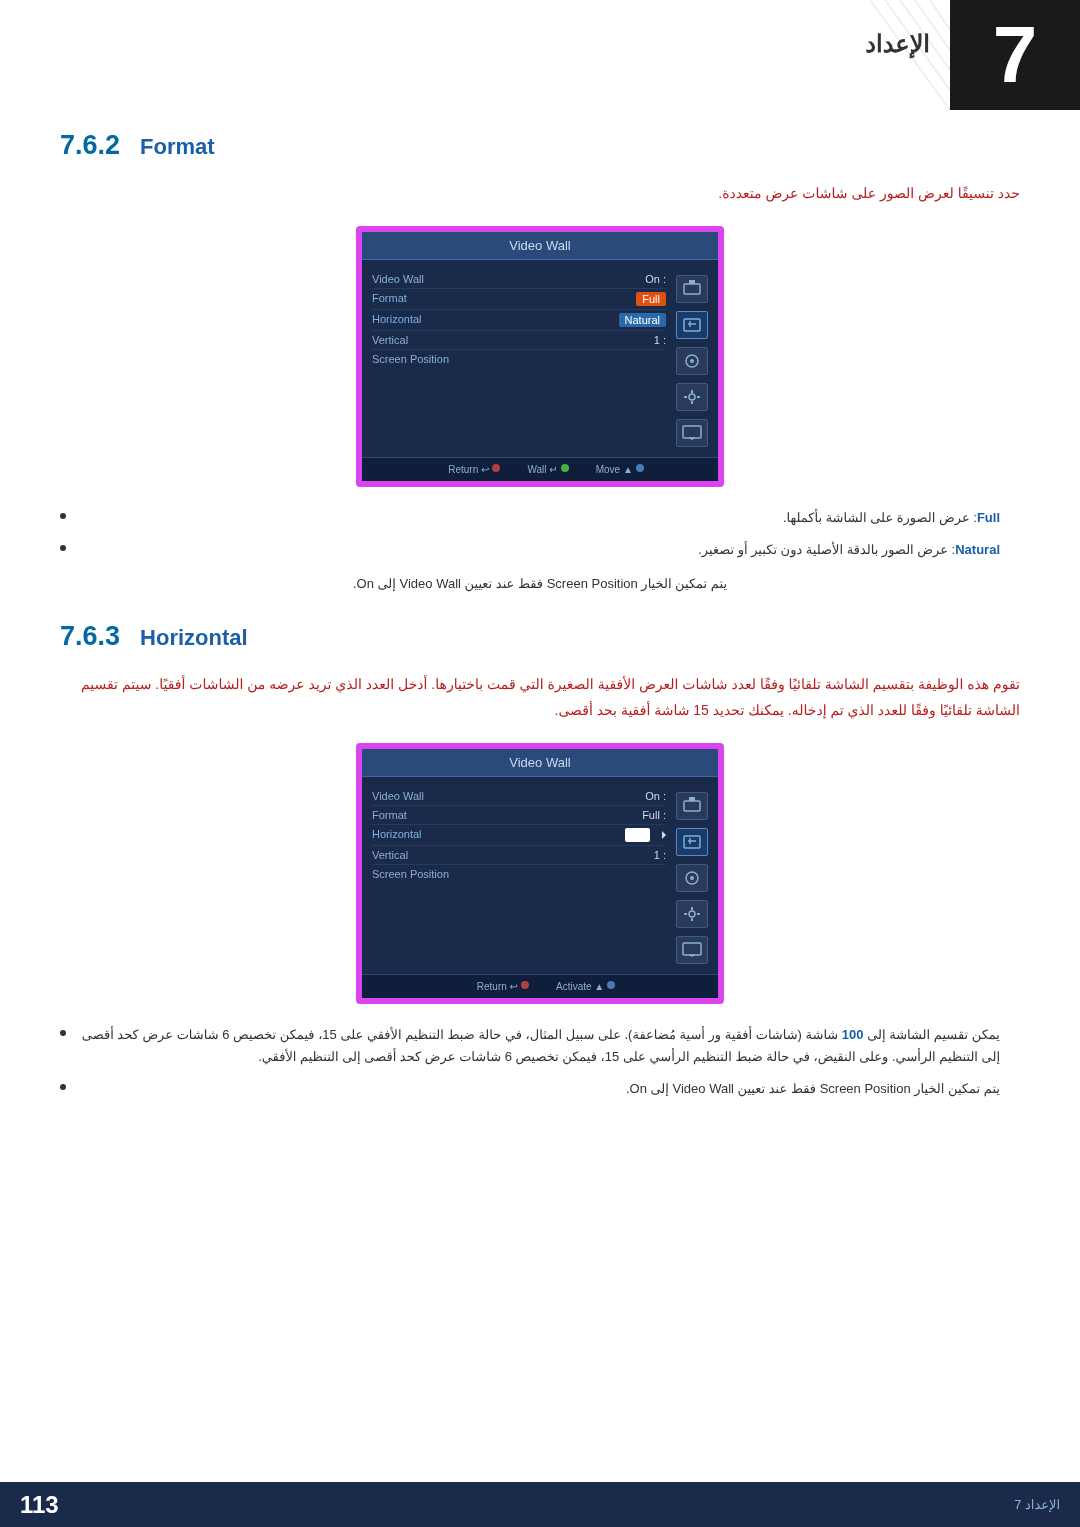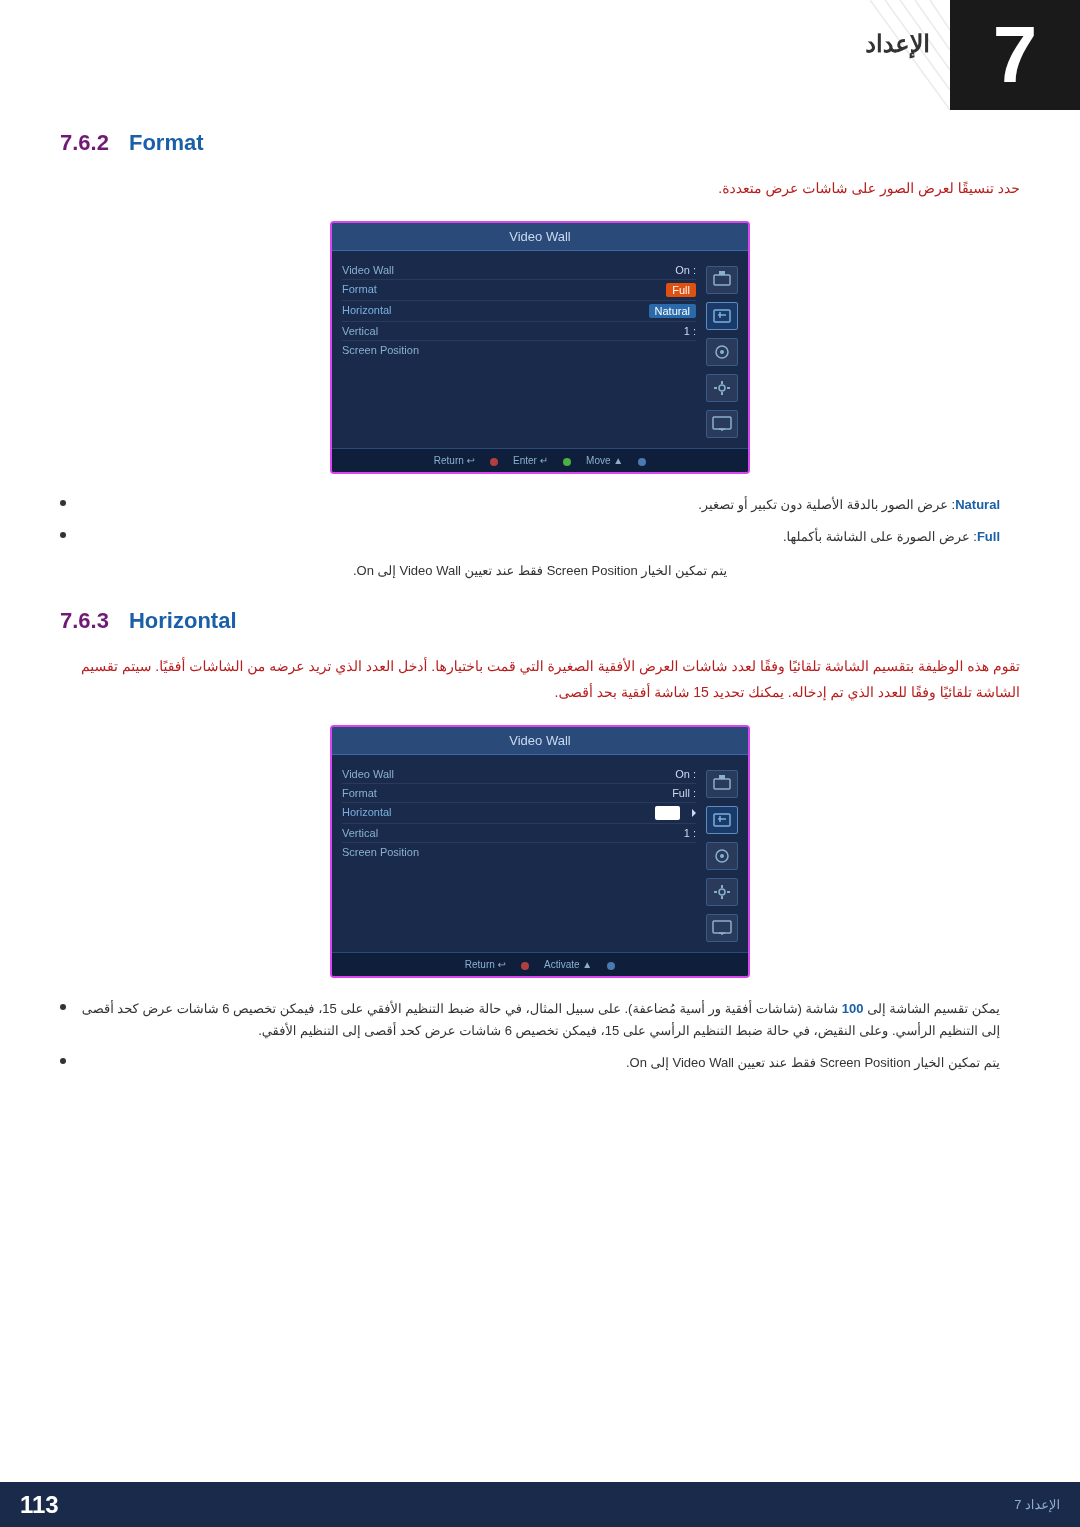--- a/index.html
+++ b/index.html
@@ -74,45 +74,45 @@
       align-items: baseline;
       margin-bottom: 20px;
       gap: 20px;
     }
     .section-title {
       color: #1a5fa8;
       font-size: 22px;
       font-weight: bold;
     }
     .section-number {
-      color: #701a75;
-      font-size: 22px;
+      color: #0369a1;
+      font-size: 27px;
       font-weight: bold;
     }
 
     
     .arabic-text {
       text-align: right;
       direction: rtl;
       font-size: 14px;
       color: #b91c1c;
       line-height: 1.8;
       margin-bottom: 15px;
     }
 
     
     .vw-container {
       display: flex;
       justify-content: center;
       margin: 20px 0;
     }
     .vw-box {
-      width: 420px;
+      width: 368px;
       background: #1a2a4a;
-      border: 2px solid #d946ef;
+      border: 6px solid #d946ef;
       border-radius: 4px;
       overflow: hidden;
     }
     .vw-title-bar {
       background: #2a4a7a;
       color: #ccd9f0;
       text-align: center;
       padding: 6px;
       font-size: 13px;
       border-bottom: 1px solid #3a6aaa;
@@ -185,22 +185,23 @@
       justify-content: center;
       gap: 15px;
       padding: 6px;
       background: #0f1e3a;
       border-top: 1px solid #2a4a7a;
     }
     .vw-btn {
       color: #8ab0d0;
       font-size: 10px;
       display: flex;
-      align-items: flex-end;
-      gap: 15px;
+      align-items: flex-start;
+      gap: 3px;
+      margin-left: 12px;
     }
     .vw-btn-dot {
       width: 8px;
       height: 8px;
       border-radius: 50%;
       background: #4a7ab0;
     }
     .vw-btn-dot.green { background: #4ab040; }
     .vw-btn-dot.red { background: #b04040; }
 
@@ -369,37 +370,37 @@
             </div>
           </div>
         </div>
         <div class="vw-footer">
           <div class="vw-btn">
             <div class="vw-btn-dot"></div>
             <span>▲ Move</span>
           </div>
           <div class="vw-btn">
             <div class="vw-btn-dot green"></div>
-            <span>↵ Enter</span>
+            <span>↵ Wall</span>
           </div>
           <div class="vw-btn">
             <div class="vw-btn-dot red"></div>
             <span>↩ Return</span>
           </div>
         </div>
       </div>
     </div>
 
     <div class="bullet-list">
       <div class="bullet-item">
-        <span class="bullet-text"><strong>Natural</strong>: عرض الصور بالدقة الأصلية دون تكبير أو تصغير.</span>
+        <span class="bullet-text"><strong>Full</strong>: عرض الصورة على الشاشة بأكملها.</span>
         <span class="bullet-dot"></span>
       </div>
       <div class="bullet-item">
-        <span class="bullet-text"><strong>Full</strong>: عرض الصورة على الشاشة بأكملها.</span>
+        <span class="bullet-text"><strong>Natural</strong>: عرض الصور بالدقة الأصلية دون تكبير أو تصغير.</span>
         <span class="bullet-dot"></span>
       </div>
     </div>
 
     <p class="note-line">يتم تمكين الخيار Screen Position فقط عند تعيين Video Wall إلى On.</p>
   </div>
 
   <div class="section-content">
     <div class="section-header">
       <span class="section-title">Horizontal</span>

